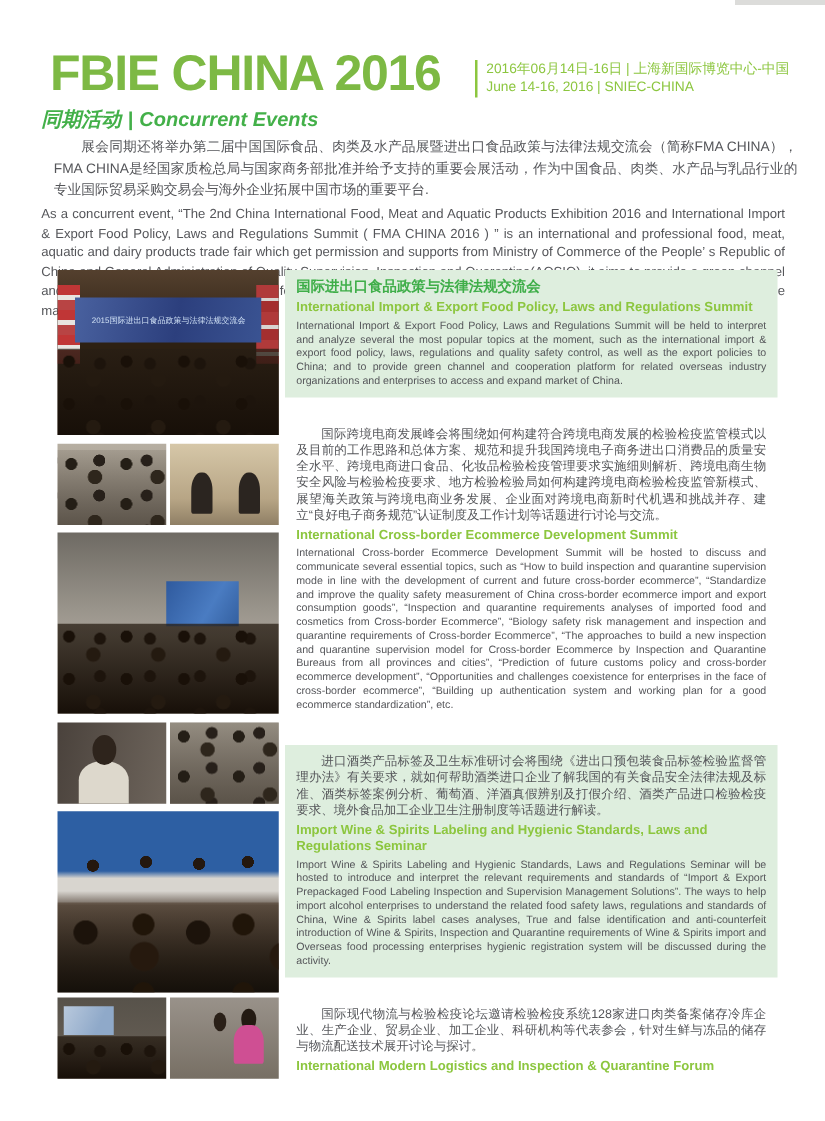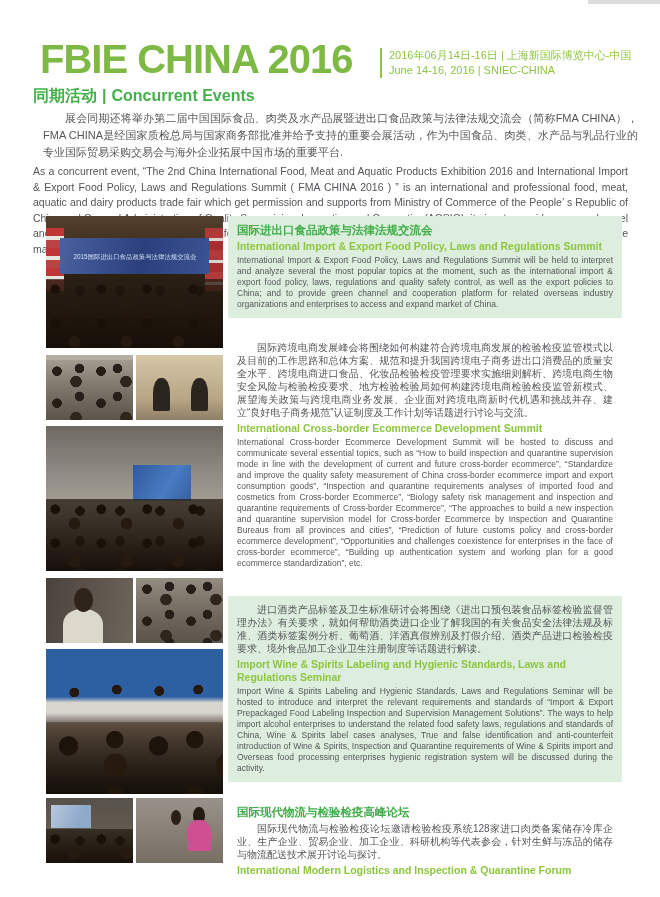--- a/index.html
+++ b/index.html
@@ -19,21 +19,21 @@
   }
   .dates {
     position:absolute; top:11px; left:340px;
     border-left:2px solid #8cc63f; padding-left:7px;
     color:#8cc63f; font-size:11px; line-height:15px; white-space:nowrap;
   }
 
   
   .sec-heading {
     position:absolute; top:86px; left:33px;
-    font-size:16px; font-weight:bold; color:#43b049; white-space:nowrap;
+    font-size:16px; font-weight:bold; color:#43b049; white-space:nowrap;font-style:italic;
   }
   .sec-heading .bar { margin:0 5px; font-weight:bold; }
 
   
   .intro-cn {
     position:absolute; top:110px; left:43px; width:595px;
     font-size:11px; line-height:17px; text-align:justify; text-indent:2em;
     color:#55565a;
   }
   .intro-en {
@@ -219,20 +219,19 @@
       <p class="b-en">International Cross-border Ecommerce Development Summit will be hosted to discuss and communicate several essential topics, such as “How to build inspection and quarantine supervision mode in line with the development of current and future cross-border ecommerce”, “Standardize and improve the quality safety measurement of China cross-border ecommerce import and export consumption goods”, “Inspection and quarantine requirements analyses of imported food and cosmetics from Cross-border Ecommerce”, “Biology safety risk management and inspection and quarantine requirements of Cross-border Ecommerce”, “The approaches to build a new inspection and quarantine supervision model for Cross-border Ecommerce by Inspection and Quarantine Bureaus from all provinces and cities”, “Prediction of future customs policy and cross-border ecommerce development”, “Opportunities and challenges coexistence for enterprises in the face of cross-border ecommerce”, “Building up authentication system and working plan for a good ecommerce standardization”, etc.</p>
     </section>
 
     <section class="event boxed">
       <p class="b-cn">进口酒类产品标签及卫生标准研讨会将围绕《进出口预包装食品标签检验监督管理办法》有关要求，就如何帮助酒类进口企业了解我国的有关食品安全法律法规及标准、酒类标签案例分析、葡萄酒、洋酒真假辨别及打假介绍、酒类产品进口检验检疫要求、境外食品加工企业卫生注册制度等话题进行解读。</p>
       <h4 class="t-en">Import Wine &amp; Spirits Labeling and Hygienic Standards, Laws and Regulations Seminar</h4>
       <p class="b-en">Import Wine &amp; Spirits Labeling and Hygienic Standards, Laws and Regulations Seminar will be hosted to introduce and interpret the relevant requirements and standards of “Import &amp; Export Prepackaged Food Labeling Inspection and Supervision Management Solutions”. The ways to help import alcohol enterprises to understand the related food safety laws, regulations and standards of China, Wine &amp; Spirits label cases analyses, True and false identification and anti-counterfeit introduction of Wine &amp; Spirits, Inspection and Quarantine requirements of Wine &amp; Spirits import and Overseas food processing enterprises hygienic registration system will be discussed during the activity.</p>
     </section>
 
     <section class="event">
-      <h3 class="t-cn">国际现代物流与检验检疫高峰论坛</h3>
       <p class="b-cn">国际现代物流与检验检疫论坛邀请检验检疫系统128家进口肉类备案储存冷库企业、生产企业、贸易企业、加工企业、科研机构等代表参会，针对生鲜与冻品的储存与物流配送技术展开讨论与探讨。</p>
       <h4 class="t-en">International Modern Logistics and Inspection &amp; Quarantine Forum</h4>
 
     </section>
 
   </main>
 </div>
 
 </body></html>

